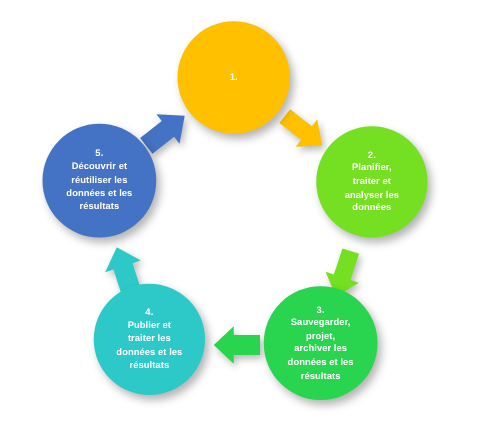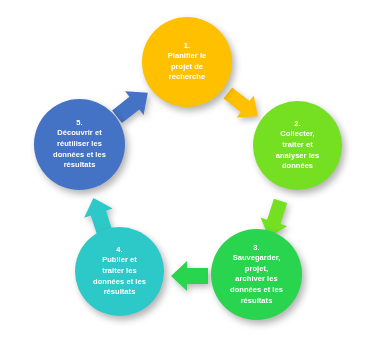--- a/index.html
+++ b/index.html
@@ -105,28 +105,25 @@
   <div class="arrow" id="arrow-5">
     <svg width="44" height="44" viewBox="0 0 44 44">
       <g transform="rotate(52 22 22)">
         <polygon points="22,2 37,19 30,19 30,41 14,41 14,19 7,19" fill="#4472C4"></polygon>
       </g>
     </svg>
   </div>
 
   <div class="node" id="node-1" style="background: rgb(255, 192, 0); color: rgb(255, 255, 255);">
     <div class="node-num">1.</div>
-    <div class="node-label">Planifier le
-projet de
-recherche</div>
   </div>
 
   <div class="node" id="node-2" style="background: rgb(116, 224, 33); color: rgb(255, 255, 255);">
     <div class="node-num">2.</div>
-    <div class="node-label">Collecter,
+    <div class="node-label">Planifier,
 traiter et
 analyser les
 données</div>
   </div>
 
   <div class="node" id="node-3" style="background: rgb(41, 212, 79); color: rgb(255, 255, 255);">
     <div class="node-num">3.</div>
     <div class="node-label">Sauvegarder,
 projet,
 archiver  les

